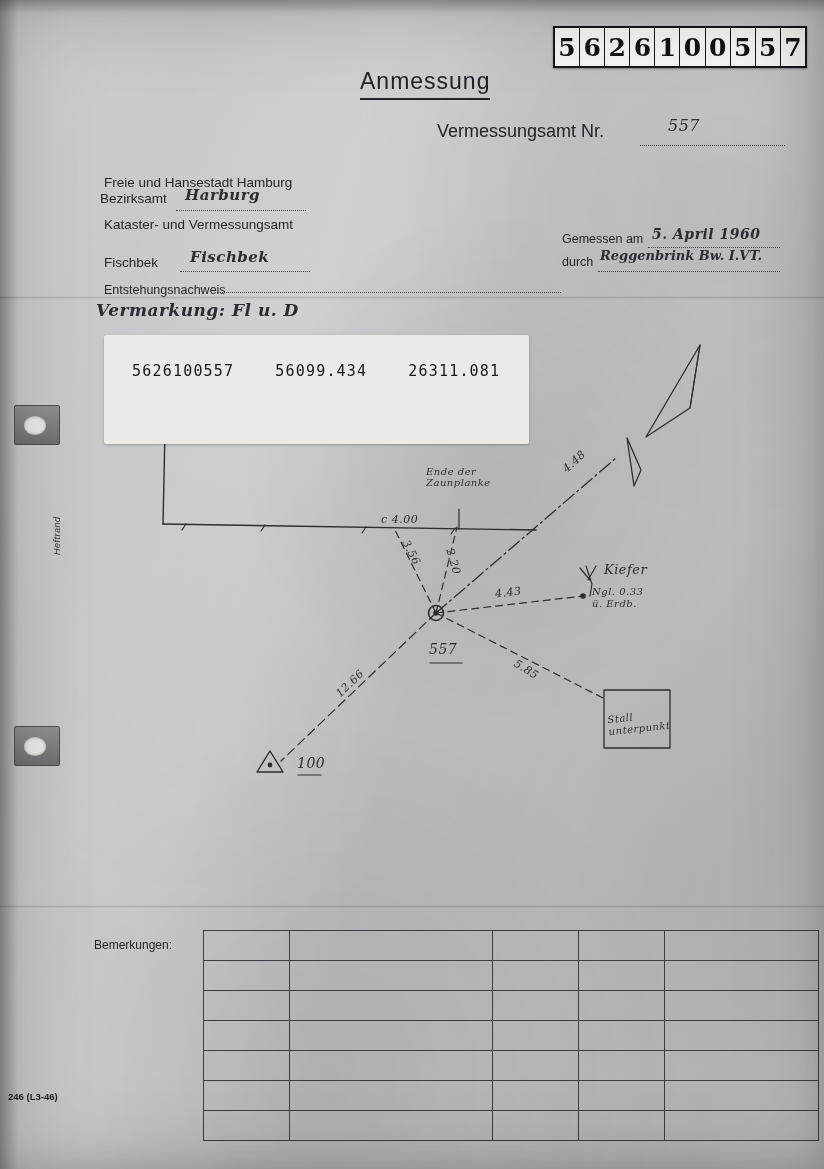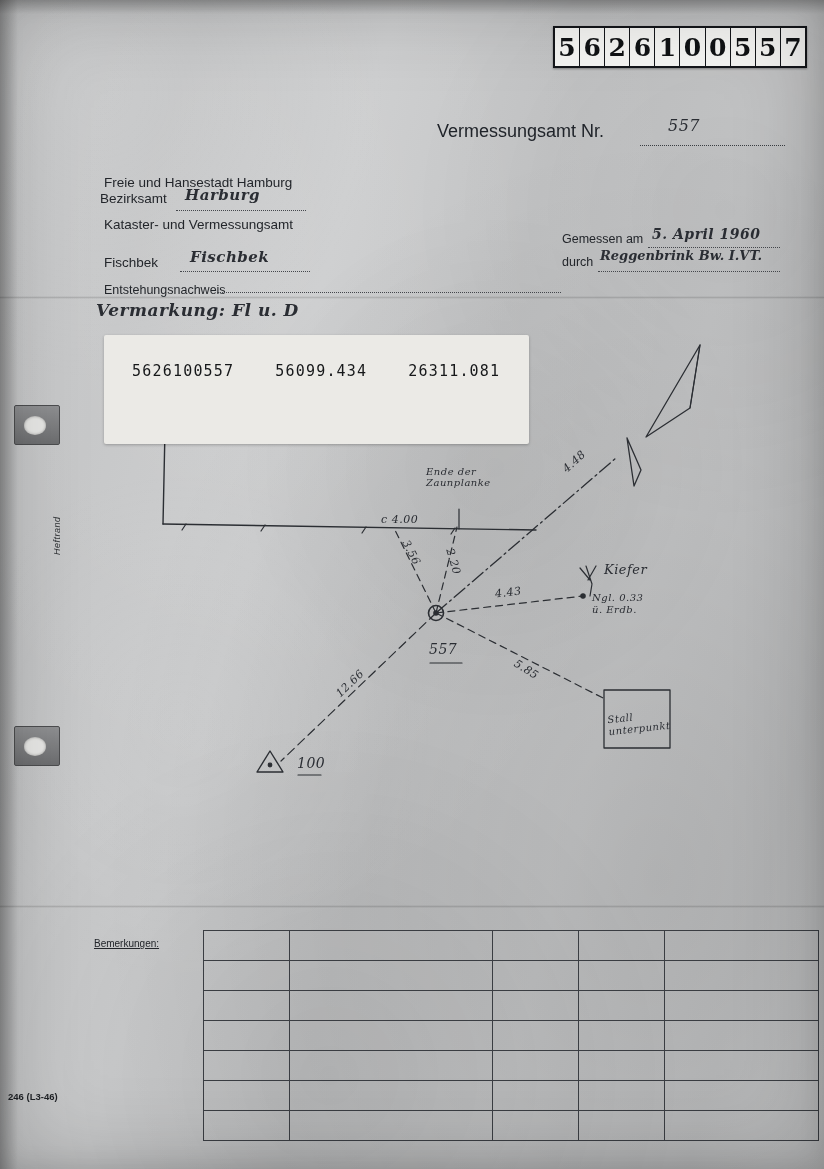--- a/index.html
+++ b/index.html
@@ -181,23 +181,22 @@
     transform: rotate(-90deg);
     transform-origin: left top;
     letter-spacing: 0.5px;
     font-style: italic;
   }
 
   
   .remarks-label {
     position: absolute;
     left: 94px; top: 938px;
-    font-size: 10px;
+    font-size: 12px;
     color: #23262b;
-    text-decoration: underline;
   }
   table.remarks {
     position: absolute;
     left: 203px; top: 930px;
     width: 616px;
     border-collapse: collapse;
     table-layout: fixed;
   }
   table.remarks td {
     border: 1px solid #3a3d42;
@@ -231,20 +230,21 @@
     <div class="cell">2</div>
     <div class="cell">6</div>
     <div class="cell">1</div>
     <div class="cell">0</div>
     <div class="cell">0</div>
     <div class="cell">5</div>
     <div class="cell">5</div>
     <div class="cell">7</div>
   </div>
 
+  <div class="title print">Anmessung</div>
 
   <div class="lnp print">Vermessungsamt Nr.</div>
   <div class="lnp-line"></div>
   <div class="lnp-val hand">557</div>
 
   <div class="lbl print" style="left:104px; top:168px;margin-top:7px;">Freie und Hansestadt Hamburg</div>
 
   <div class="lbl print" style="left:100px; top:191px;">Bezirksamt</div>
   <div class="dots" style="left:176px; top:210px; width:130px;"></div>
   <div class="hv hand" style="left:185px; top:186px;">Harburg</div>
@@ -310,21 +310,21 @@
   <div class="hand" style="position:absolute; left:426px; top:466px; font-size:10px; line-height:11px; white-space:pre;">Ende der
 Zaunplanke</div>
   <div class="hand" style="position:absolute; left:381px; top:513px; font-size:11px;">c 4.00</div>
   <div class="hand" style="position:absolute; left:398px; top:546px; font-size:11px; transform:rotate(62deg);">3.56</div>
   <div class="hand" style="position:absolute; left:440px; top:555px; font-size:11px; transform:rotate(74deg);">2.20</div>
   <div class="hand" style="position:absolute; left:561px; top:455px; font-size:11px; transform:rotate(-42deg);">4.48</div>
   <div class="hand" style="position:absolute; left:495px; top:586px; font-size:11px; transform:rotate(-7deg);">4.43</div>
   <div class="hand" style="position:absolute; left:513px; top:663px; font-size:11px; transform:rotate(32deg);">5.85</div>
   <div class="hand" style="position:absolute; left:333px; top:677px; font-size:11px; transform:rotate(-44deg);">12.66</div>
   <div class="hand" style="position:absolute; left:604px; top:562px; font-size:13px;">Kiefer</div>
-  <div class="hand" style="position:absolute; left:592px; top:586px; font-size:10px; line-height:12px; white-space:pre;margin-top:6px;">Ngl. 0.33
+  <div class="hand" style="position:absolute; left:592px; top:586px; font-size:10px; line-height:12px; white-space:pre;">Ngl. 0.33
 ü. Erdb.</div>
   <div class="hand" style="position:absolute; left:608px; top:711px; font-size:10px; line-height:12px; white-space:pre; transform:rotate(-6deg);">Stall
 unterpunkt</div>
   <div class="hand" style="position:absolute; left:429px; top:641px; font-size:14px;">557</div>
   <div class="hand" style="position:absolute; left:297px; top:755px; font-size:14px;">100</div>
 
   <div class="strip">
     <div class="code mono">5626100557    56099.434    26311.081</div>
   </div>
 

